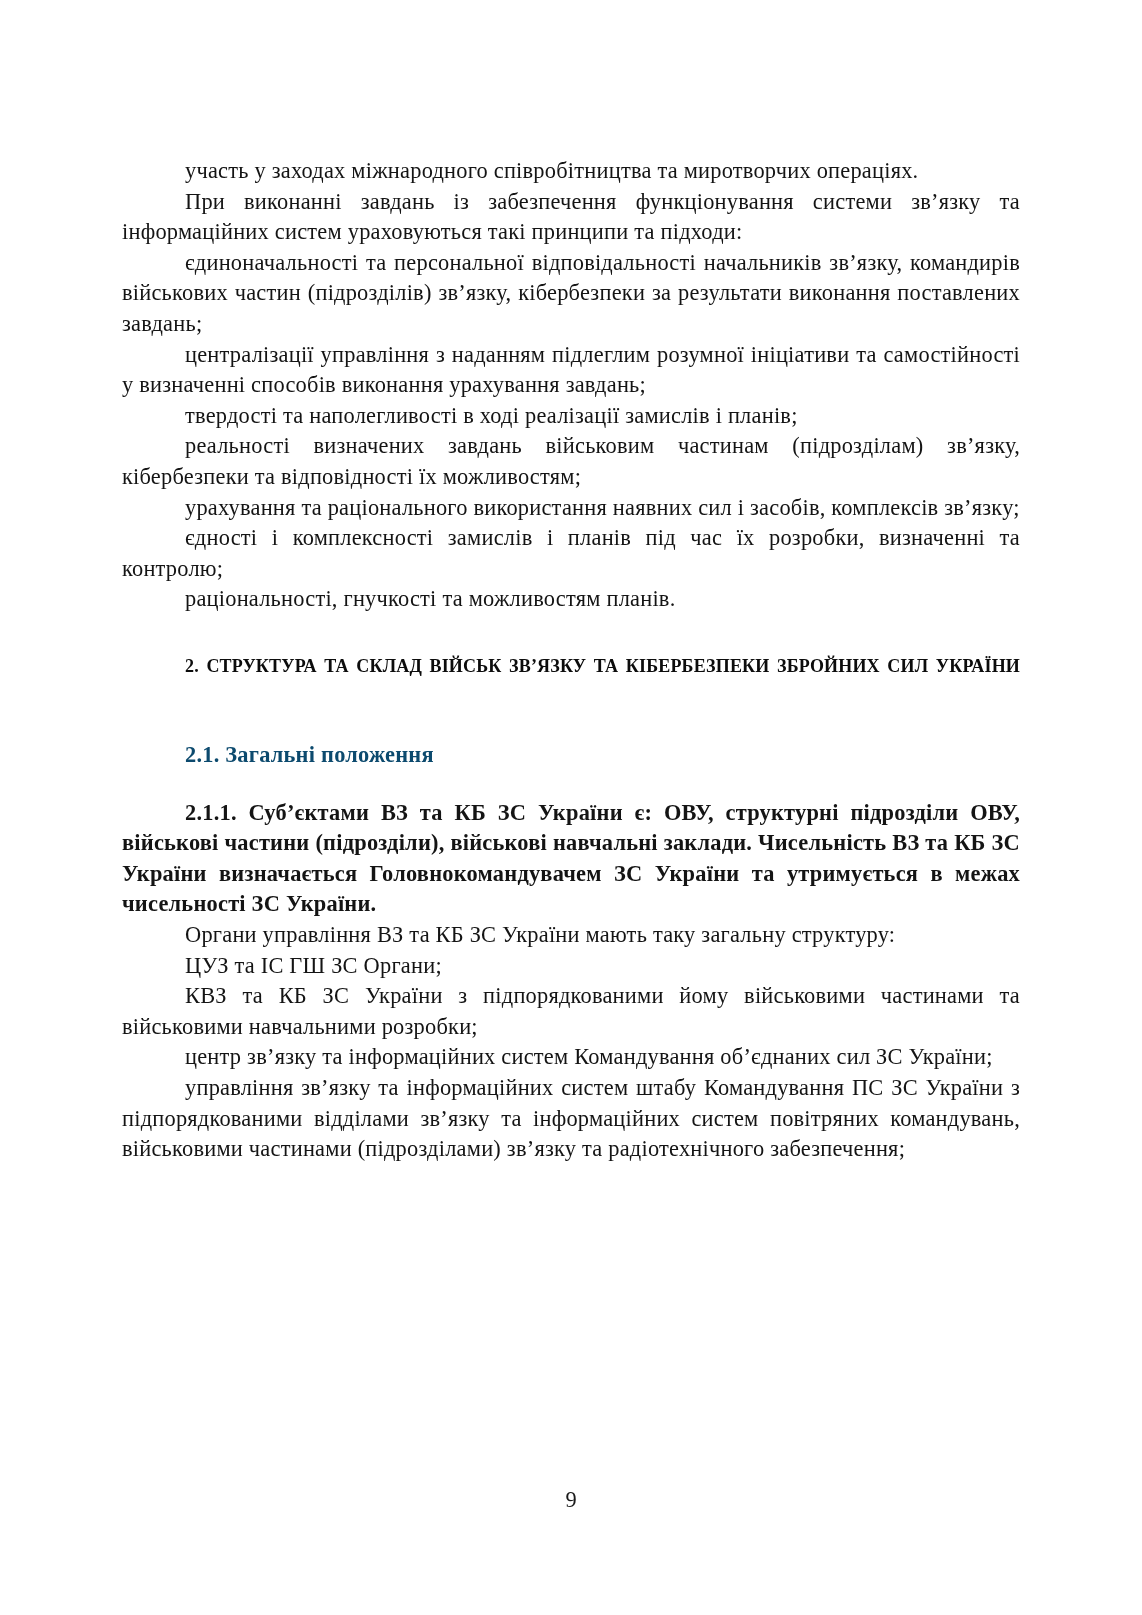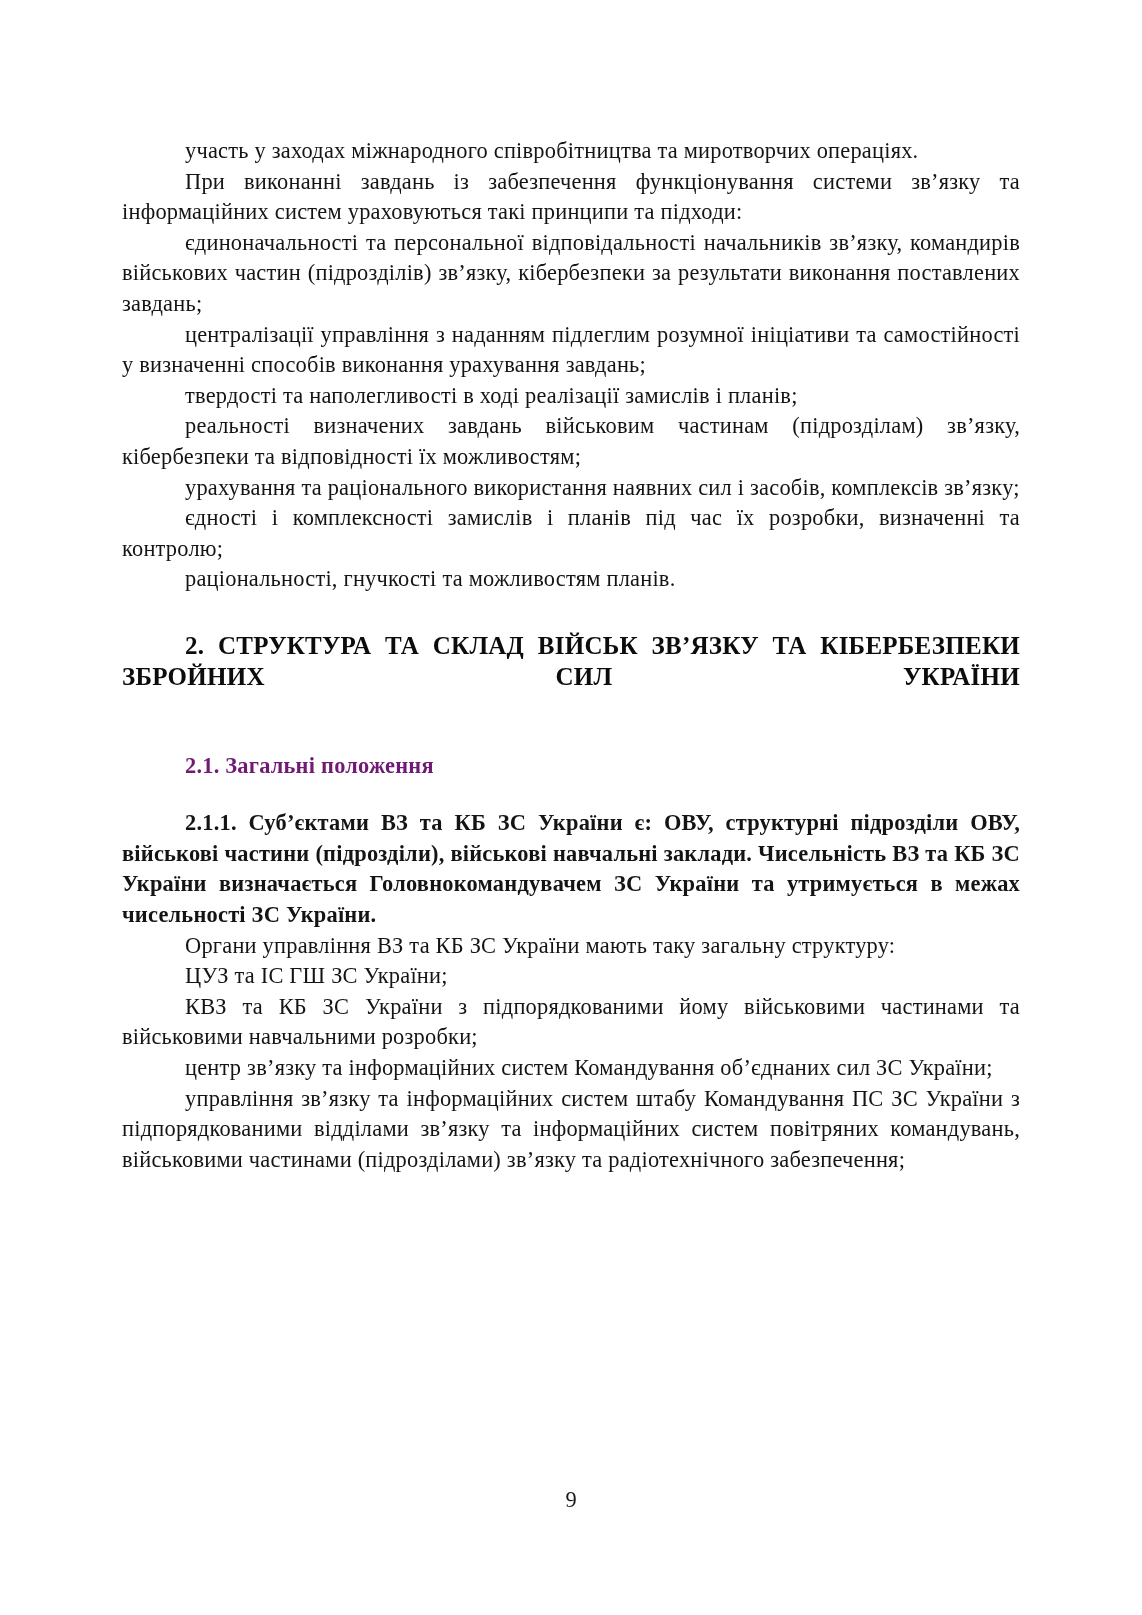--- a/index.html
+++ b/index.html
@@ -17,41 +17,41 @@
     background: #ffffff;
     overflow: hidden;
     font-family: "Liberation Serif", "DejaVu Serif", serif;
     color: #111111;
     -webkit-font-smoothing: antialiased;
   }
 
   .content {
     position: absolute;
     left: 122px;
-    top: 136px;
+    top: 156px;
     width: 898px;
   }
 
   
   p.para {
     margin: 0;
     font-size: 22.4px;
     line-height: 30.6px;
     text-align: justify;
     text-justify: inter-word;
     text-indent: 63px;
     color: #141414;
     letter-spacing: 0.01em;
   }
 
   
   h1.section-heading {
     margin: 0;
     padding-top: 36px;
-    font-size: 25px;
+    font-size: 18px;
     line-height: 30.6px;
     font-weight: bold;
     text-align: justify;
     text-justify: inter-word;
     text-indent: 63px;
     letter-spacing: 0.01em;
     color: #0c0c0c;
   }
   h1.section-heading::after {
     content: "";
@@ -63,21 +63,21 @@
   
   h2.sub-heading {
     margin: 0;
     padding-top: 28px;
     font-size: 22.4px;
     line-height: 30.6px;
     font-weight: bold;
     text-indent: 63px;
     text-align: left;
     letter-spacing: 0.01em;
-    color: #701a75;
+    color: #0c4a6e;
   }
 
   
   p.after-heading {
     padding-top: 27px;
     font-weight: bold;
   }
 
   
   .page-number {
@@ -118,21 +118,21 @@
     <p class="para">раціональності, гнучкості та можливостям планів.</p>
 
     <h1 class="section-heading">2. СТРУКТУРА ТА СКЛАД ВІЙСЬК ЗВ’ЯЗКУ ТА КІБЕРБЕЗПЕКИ ЗБРОЙНИХ СИЛ УКРАЇНИ</h1>
 
     <h2 class="sub-heading">2.1. Загальні положення</h2>
 
     <p class="para after-heading">2.1.1. Суб’єктами ВЗ та КБ ЗС України є: ОВУ, структурні підрозділи ОВУ, військові частини (підрозділи), військові навчальні заклади. Чисельність ВЗ та КБ ЗС України визначається Головнокомандувачем ЗС України та утримується в межах чисельності ЗС України.</p>
 
     <p class="para">Органи управління ВЗ та КБ ЗС України мають таку загальну структуру:</p>
 
-    <p class="para">ЦУЗ та ІС ГШ ЗС України;</p>
+    <p class="para">ЦУЗ та ІС ГШ ЗС Органи;</p>
 
     <p class="para">КВЗ та КБ ЗС України з підпорядкованими йому військовими частинами та військовими навчальними розробки;</p>
 
     <p class="para">центр зв’язку та інформаційних систем Командування об’єднаних сил ЗС України;</p>
 
 
     <p class="para">управління зв’язку та інформаційних систем штабу Командування ПС ЗС України з підпорядкованими відділами зв’язку та інформаційних систем повітряних командувань, військовими частинами (підрозділами) зв’язку та радіотехнічного забезпечення;</p>
 
   </div>
 

